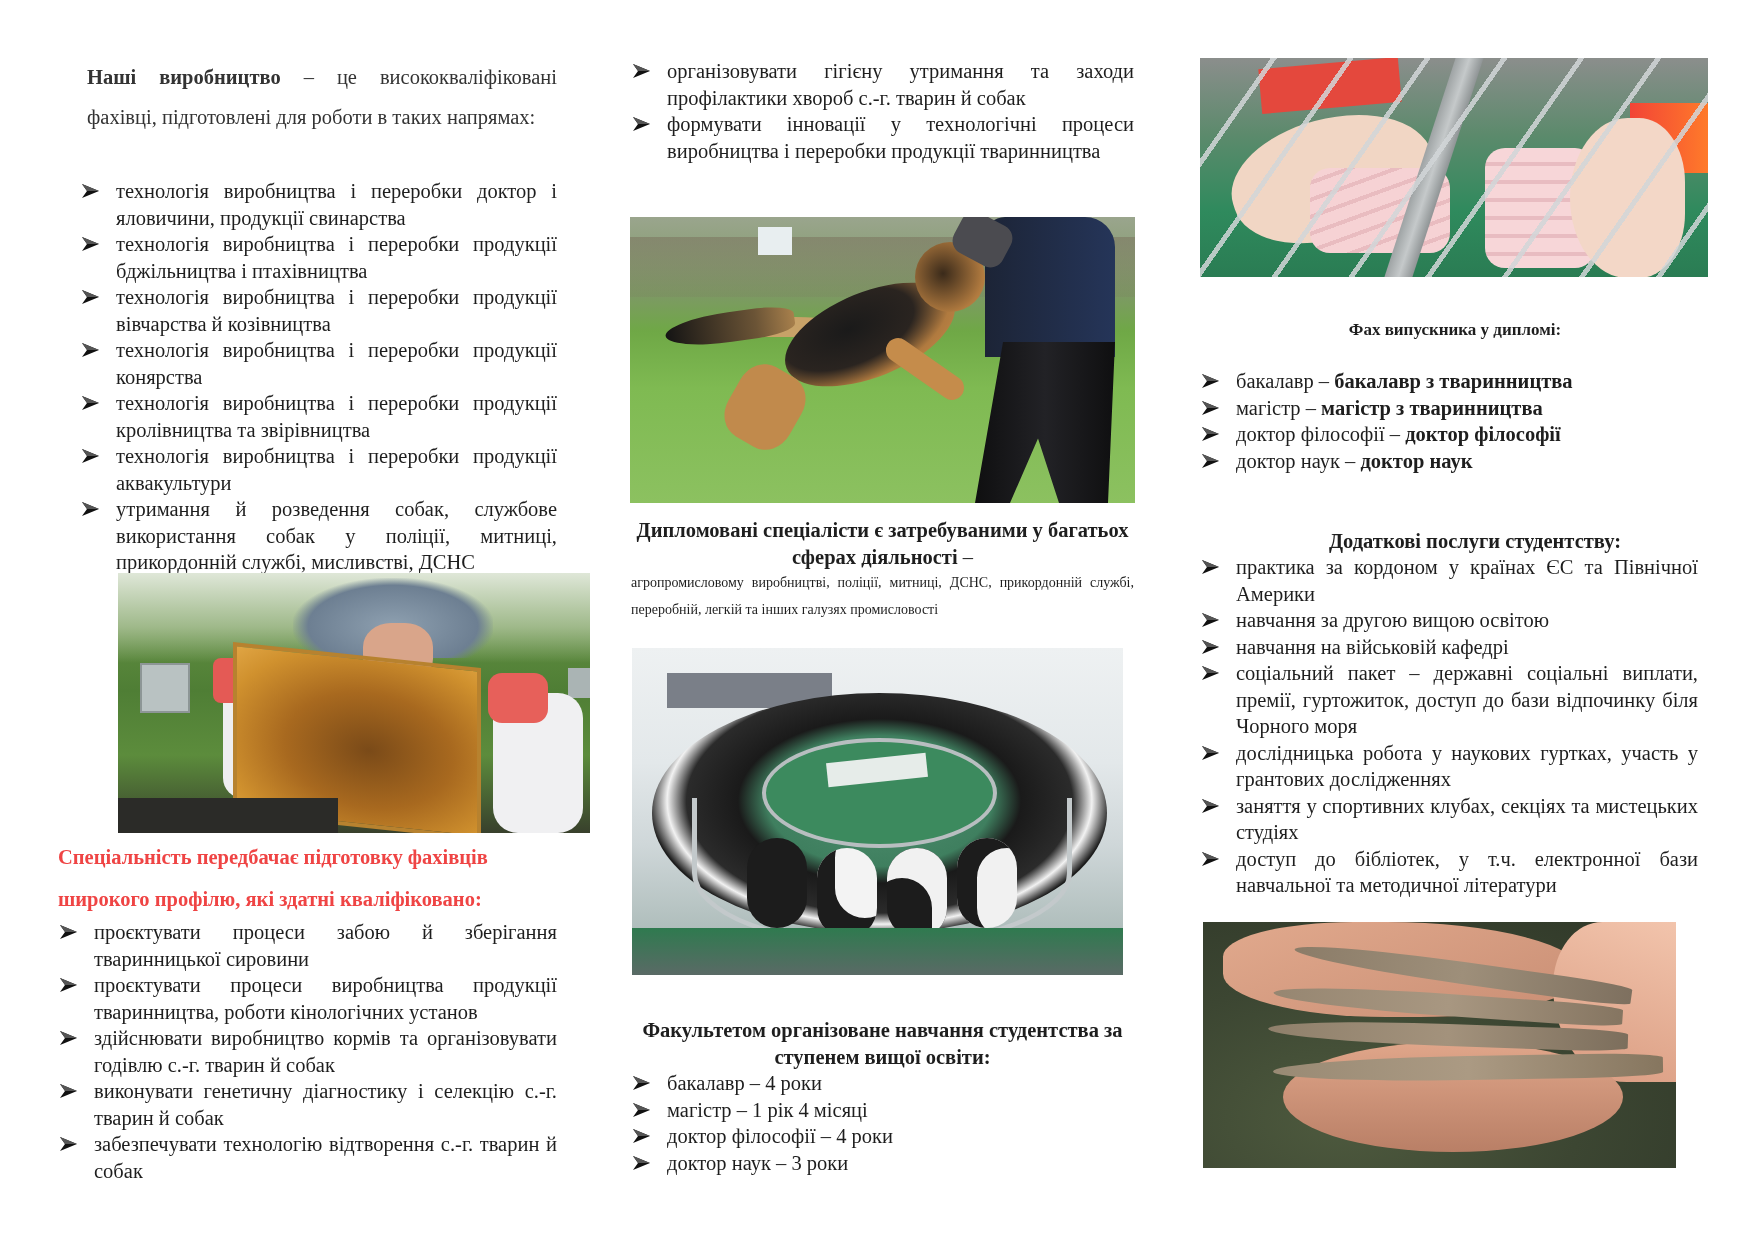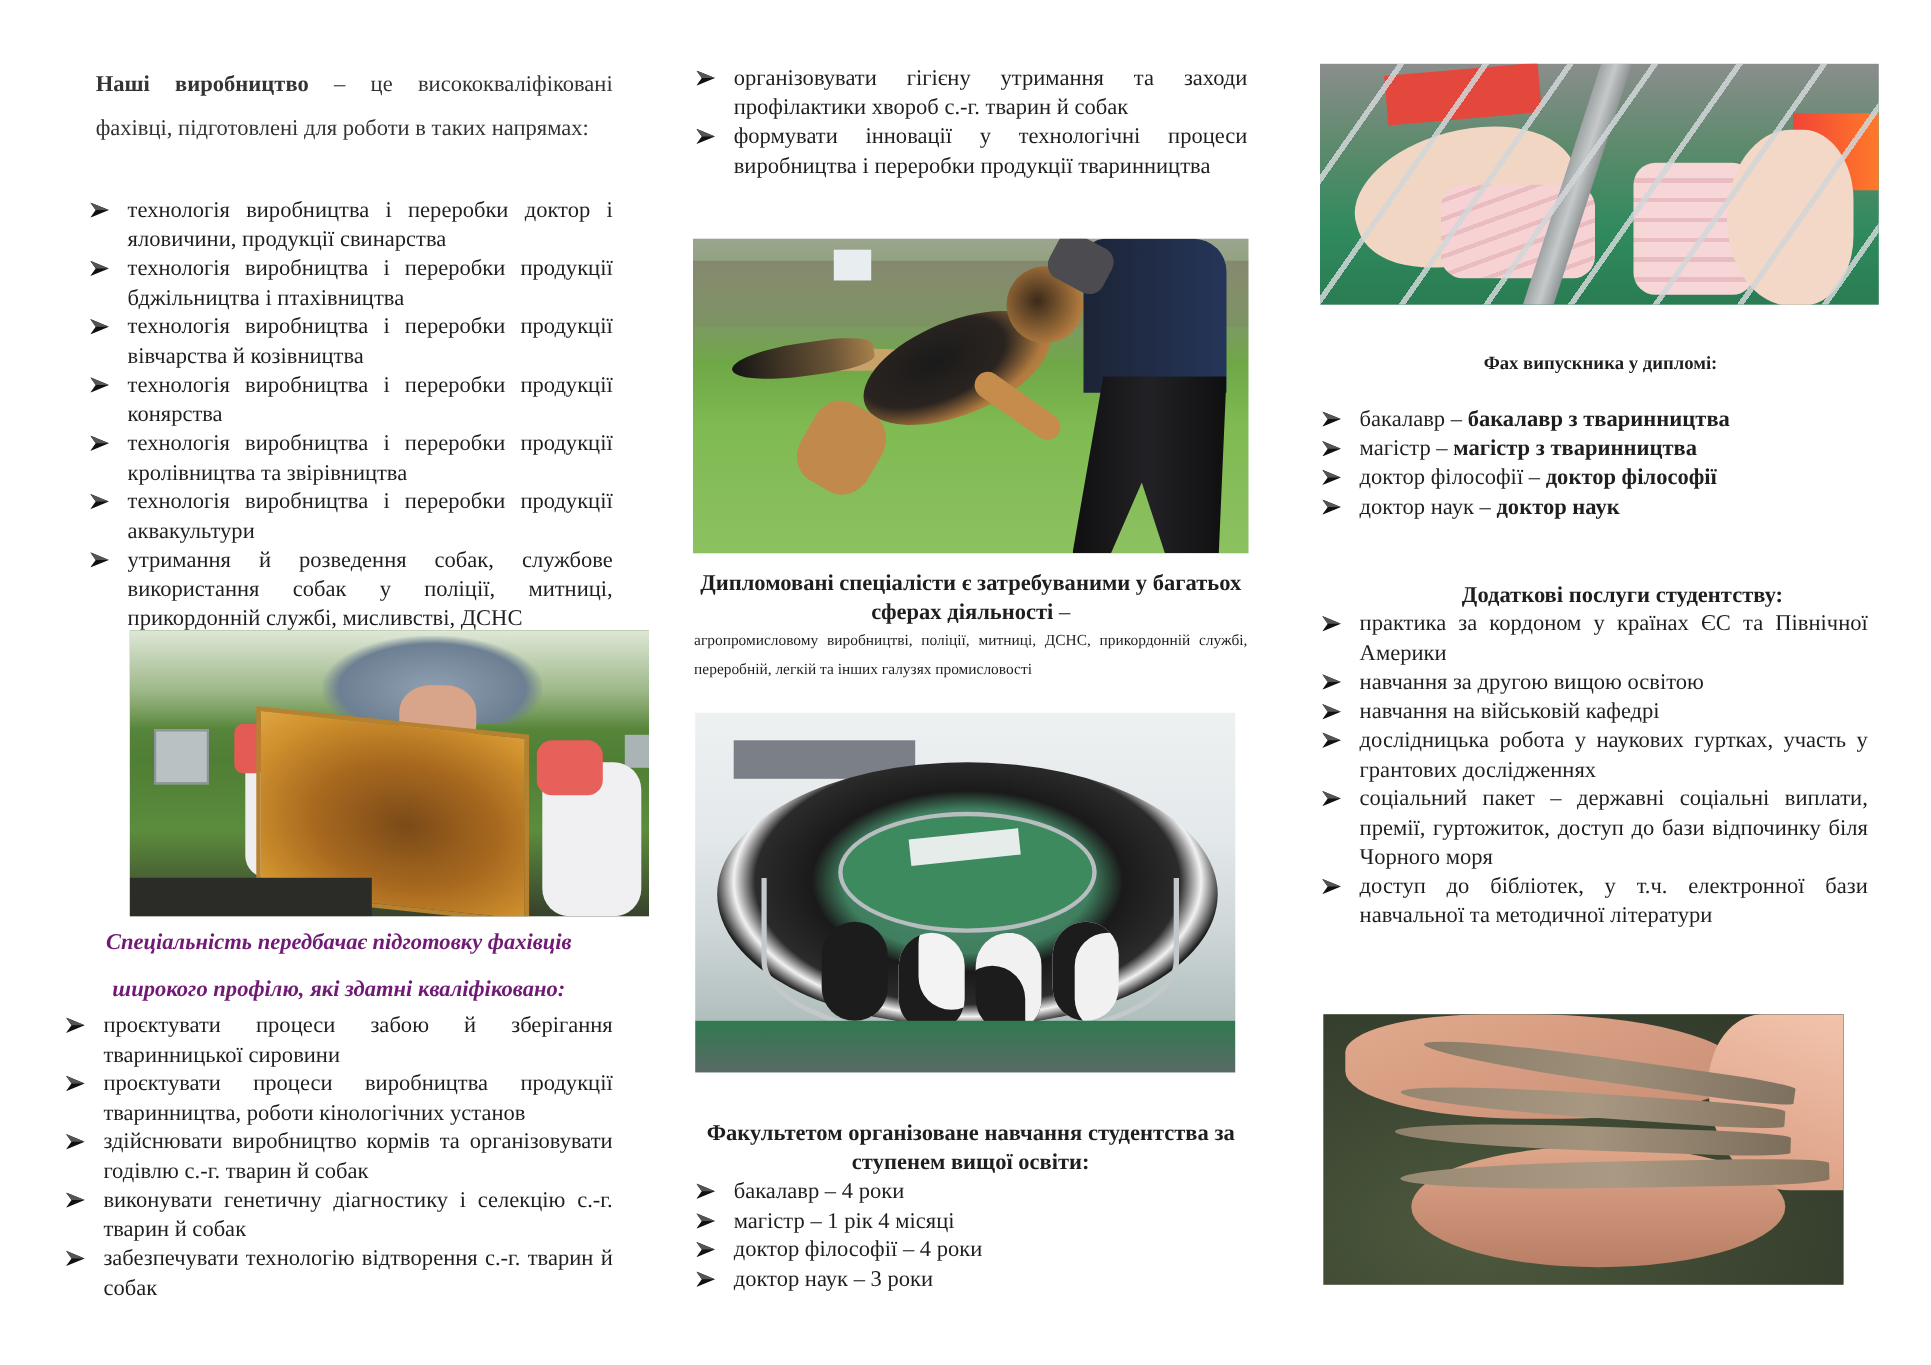--- a/index.html
+++ b/index.html
@@ -12,21 +12,21 @@
     ul.arrow { list-style: none; }
     ul.arrow li { position: relative; padding-left: 36px; font-size: 20.5px; line-height: 26.5px; text-align: justify; }
     ul.arrow li .bullet { position: absolute; left: 2px; top: 0; width: 18px; height: 26px; }
     ul.arrow li .bullet svg { display: block; margin-top: 6px; }
 
     .photo { position: absolute; overflow: hidden; }
 
     
     #intro { left: 87px; top: 57px; width: 470px; font-size: 20.5px; line-height: 40px; text-align: justify; color: #333; }
     #directions { left: 80px; top: 178px; width: 477px; }
-    #specialty-heading { left: 58px; top: 836px; width: 500px; font-size: 20.5px; line-height: 42px; font-weight: bold; text-align: center; color: #701a75; font-style: italic; }
+    #specialty-heading { left: 58px; top: 836px; width: 500px; font-size: 20.5px; line-height: 42px; font-weight: bold; text-align: left; color: #ef4444; }
     #skills-a { left: 58px; top: 919px; width: 499px; }
 
     #skills-b { left: 631px; top: 58px; width: 503px; }
     #demand { left: 631px; top: 517px; width: 503px; }
     #demand .dh { font-weight: bold; text-align: center; font-size: 20.5px; line-height: 26.5px; }
     #demand .dt { font-size: 14px; line-height: 26.5px; text-align: justify; }
     #study-heading { left: 631px; top: 1017px; width: 503px; font-size: 20.5px; line-height: 26.5px; font-weight: bold; text-align: center; }
     #study-list { left: 631px; top: 1070px; width: 503px; }
 
     #diploma-heading { left: 1200px; top: 317px; width: 510px; font-size: 17px; line-height: 26.5px; font-weight: bold; text-align: center; }
@@ -268,27 +268,33 @@
   <svg width="17" height="14" viewBox="0 0 17 14">
           <path d="M0 0 L17 7 L0 14 L5 7 Z" fill="#111"></path>
           <path d="M0 0 L17 7 L5 7 Z" fill="#555"></path>
         </svg>
 </span><span>навчання на військовій кафедрі</span></li>
   <li><span class="bullet">
   <svg width="17" height="14" viewBox="0 0 17 14">
           <path d="M0 0 L17 7 L0 14 L5 7 Z" fill="#111"></path>
           <path d="M0 0 L17 7 L5 7 Z" fill="#555"></path>
         </svg>
+</span><span>соціальний пакет – державні соціальні виплати, премії, гуртожиток, доступ до бази відпочинку біля Чорного моря</span></li>
+  <li><span class="bullet">
+  <svg width="17" height="14" viewBox="0 0 17 14">
+          <path d="M0 0 L17 7 L0 14 L5 7 Z" fill="#111"></path>
+          <path d="M0 0 L17 7 L5 7 Z" fill="#555"></path>
+        </svg>
 </span><span>дослідницька робота у наукових гуртках, участь у грантових дослідженнях</span></li>
   <li><span class="bullet">
   <svg width="17" height="14" viewBox="0 0 17 14">
           <path d="M0 0 L17 7 L0 14 L5 7 Z" fill="#111"></path>
           <path d="M0 0 L17 7 L5 7 Z" fill="#555"></path>
         </svg>
-</span><span>соціальний пакет – державні соціальні виплати, премії, гуртожиток, доступ до бази відпочинку біля Чорного моря</span></li>
+</span><span>заняття у спортивних клубах, секціях та мистецьких студіях</span></li>
   <li><span class="bullet">
   <svg width="17" height="14" viewBox="0 0 17 14">
           <path d="M0 0 L17 7 L0 14 L5 7 Z" fill="#111"></path>
           <path d="M0 0 L17 7 L5 7 Z" fill="#555"></path>
         </svg>
 </span><span>доступ до бібліотек, у т.ч. електронної бази навчальної та методичної літератури</span></li>
 </ul>
 
 <div class="photo" style="left:1203px; top:922px; width:473px; height:246px; background:radial-gradient(ellipse at 30% 80%,#4e5a3e 0%,#3c4632 50%,#2f3728 100%);" aria-label="sturgeon-fry-in-hands">
   <div style="position:absolute; left:20px; top:0; width:360px; height:95px; border-radius:40% 60% 50% 50%; background:linear-gradient(160deg,#e1a98d,#c98e74);"></div>

